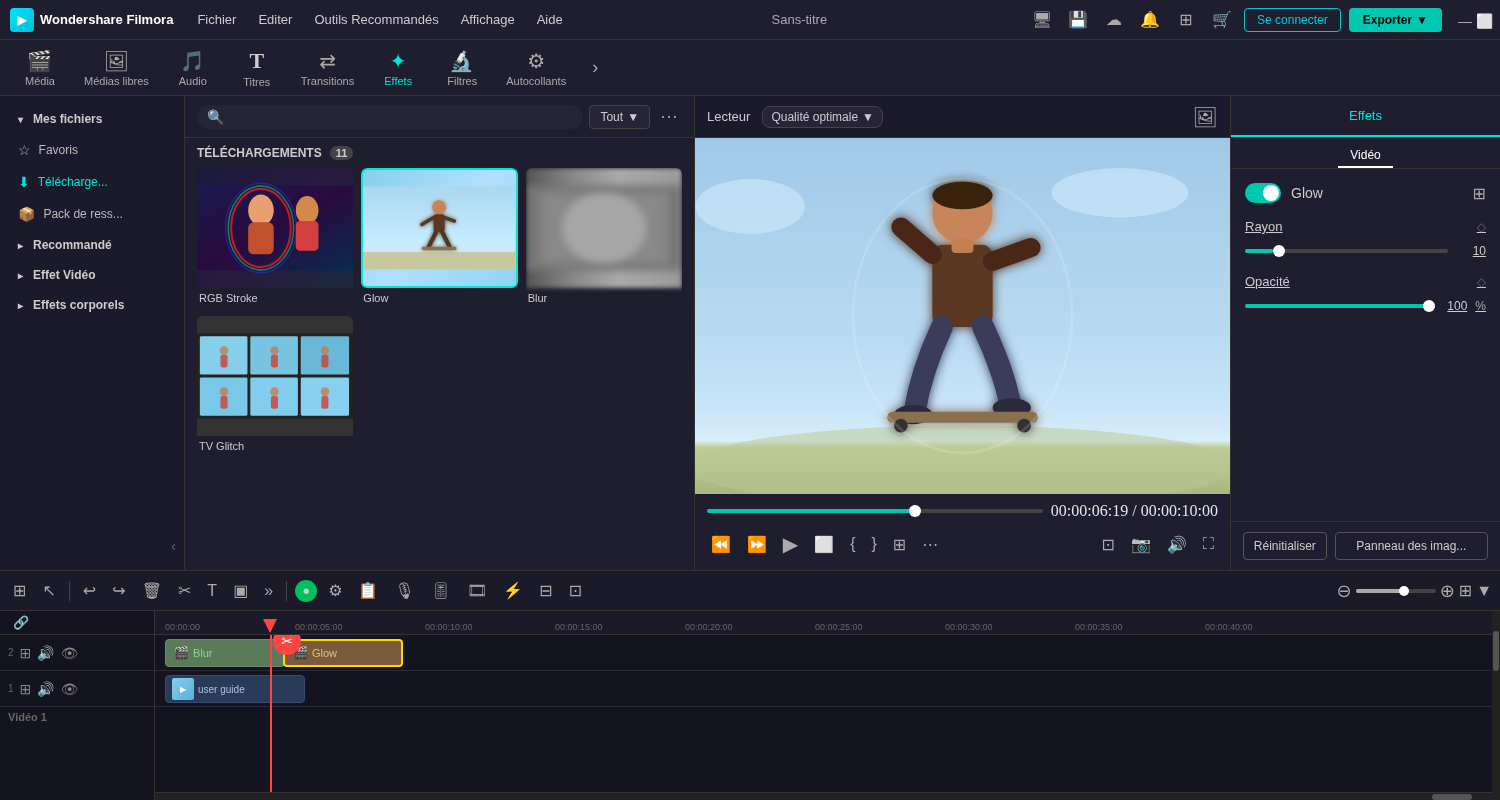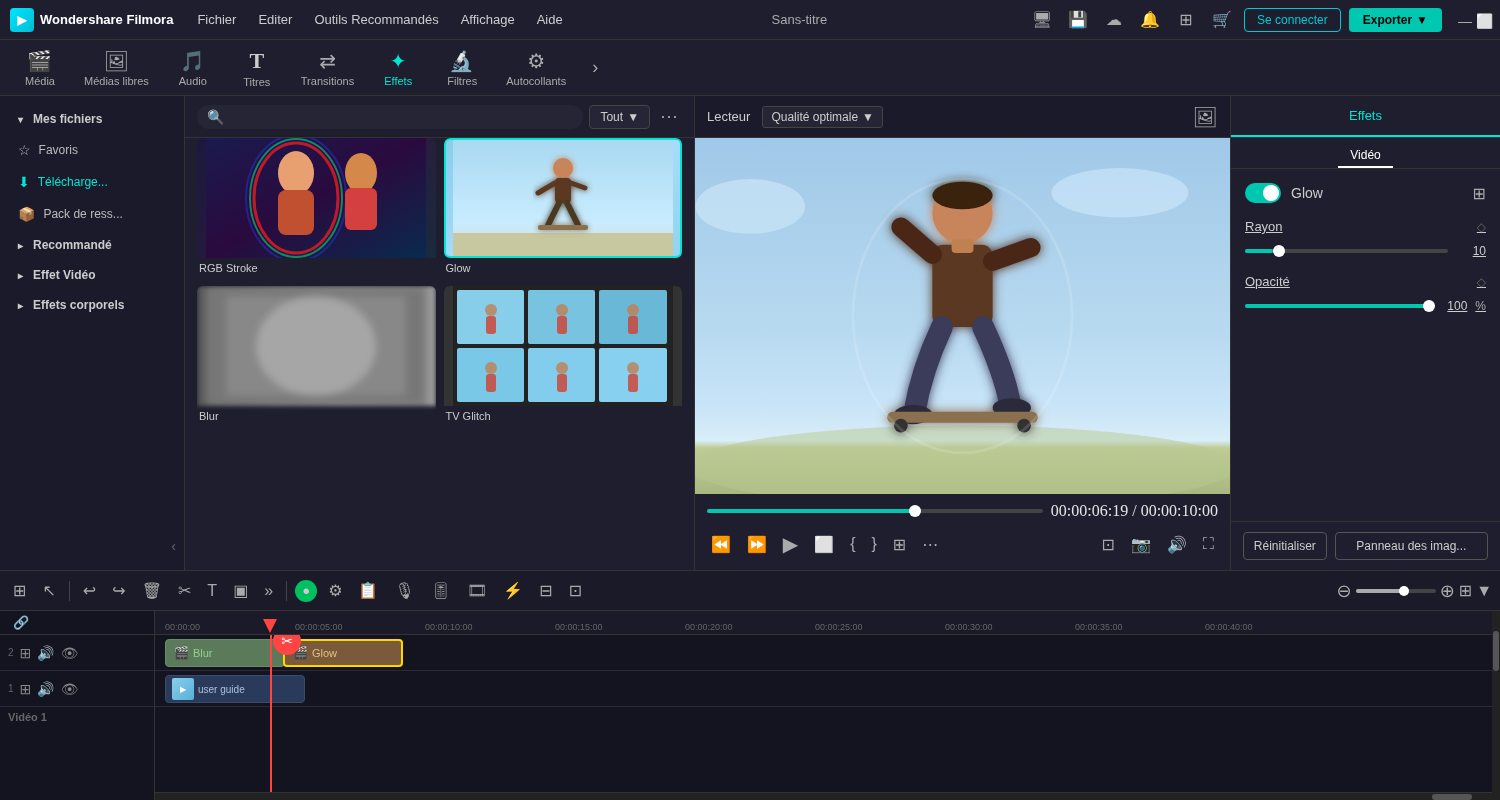--- a/index.html
+++ b/index.html
@@ -238,21 +238,21 @@
     }
     .badge {
       background: #444;
       color: #ccc;
       border-radius: 8px;
       padding: 1px 6px;
       font-size: 11px;
     }
     .effects-grid {
       display: grid;
-      grid-template-columns: 1fr 1fr;
+      grid-template-columns: 1fr 1fr 1fr;
       gap: 8px;
       padding: 0 12px 12px;
       overflow-y: auto;
     }
     .effect-card {
       border-radius: 6px;
       overflow: hidden;
       cursor: pointer;
       position: relative;
     }
@@ -306,21 +306,21 @@
       color: #ccc;
     }
     .quality-btn {
       display: flex;
       align-items: center;
       gap: 4px;
       background: #252535;
       border: 1px solid #444;
       color: #ccc;
       padding: 3px 8px;
-      border-radius: 3px;
+      border-radius: 8px;
       cursor: pointer;
       font-size: 12px;
     }
     .preview-spacer { flex: 1; }
     .preview-img-icon {
       color: #aaa;
       font-size: 20px;
       cursor: pointer;
     }
     .video-frame {
@@ -949,20 +949,24 @@
       <div class="search-box">
         <span style="color:#888;font-size:14px;">🔍</span>
       </div>
       <div class="filter-btn">
         <span>Tout</span>
         <span>▼</span>
       </div>
       <div class="more-btn">···</div>
     </div>
 
+    <div class="effects-section-header">
+      <span>TÉLÉCHARGEMENTS</span>
+      <span class="badge">11</span>
+    </div>
 
     <div class="effects-grid">
 
       <div class="effect-card">
         <div class="effect-thumb rgb-thumb">
           <svg width="220" height="120" viewBox="0 0 220 120">
             <defs>
               <linearGradient id="bg1" x1="0%" y1="0%" x2="100%" y2="100%">
                 <stop offset="0%" style="stop-color:#1a1a4e"></stop>
                 <stop offset="50%" style="stop-color:#2a0a3e"></stop>

